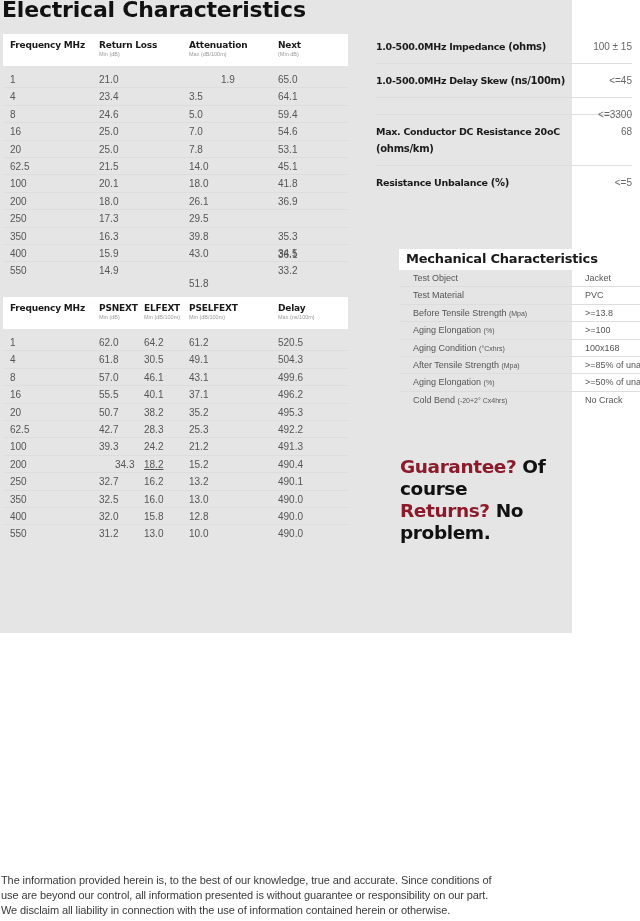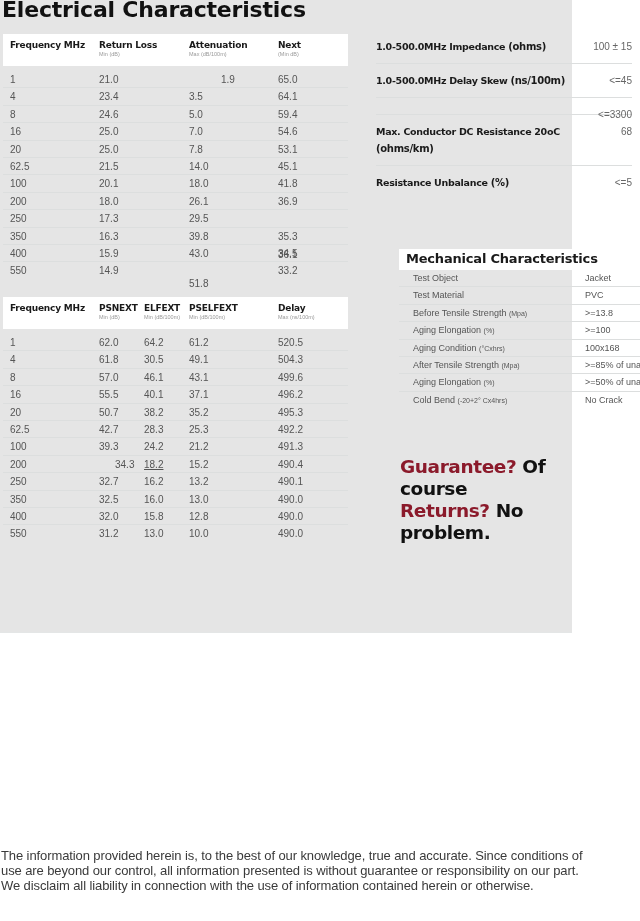--- a/index.html
+++ b/index.html
@@ -38,21 +38,21 @@
   .mech-row { height: 17.4px; border-bottom: 1px solid #dcdede; position: relative; font-size: 9px; color: #555; width: 256px; }
   .mech-row:last-child { border-bottom: none; }
   .mech-label { position: absolute; left: 14px; top: 3px; white-space: nowrap; }
   .mech-unit { font-size: 7px; }
   .mech-value { position: absolute; left: 186px; top: 3px; white-space: nowrap; }
 
   
   .promo { position: absolute; left: 400px; top: 456px; font-size: 18.5px; font-weight: 700; line-height: 22px; font-family: "DejaVu Sans", sans-serif; letter-spacing: -0.4px; color: #111; }
   .promo .accent { color: #8b1a2b; }
 
-  .disclaimer { position: absolute; left: 1px; top: 848px; width: 640px; font-size: 13px; line-height: 15px; color: #3a3a3a; white-space: nowrap; letter-spacing: -0.1px; }
+  .disclaimer { position: absolute; left: 1px; top: 873px; width: 640px; font-size: 11px; line-height: 15px; color: #3a3a3a; white-space: nowrap; letter-spacing: -0.1px; }
 </style>
 </head>
 <body>
 
 <div class="top-section">
 
   <h1 class="page-title">Electrical Characteristics</h1>
 
   <div class="etable" id="table1">
     <div class="thead">

